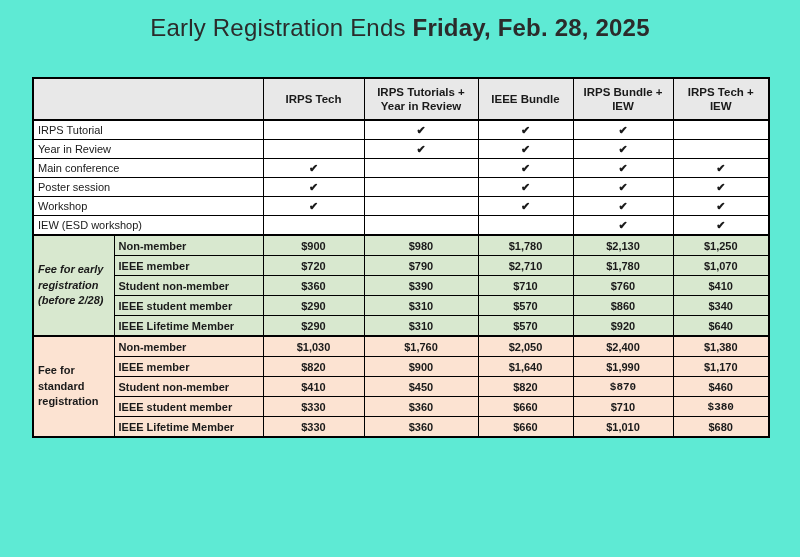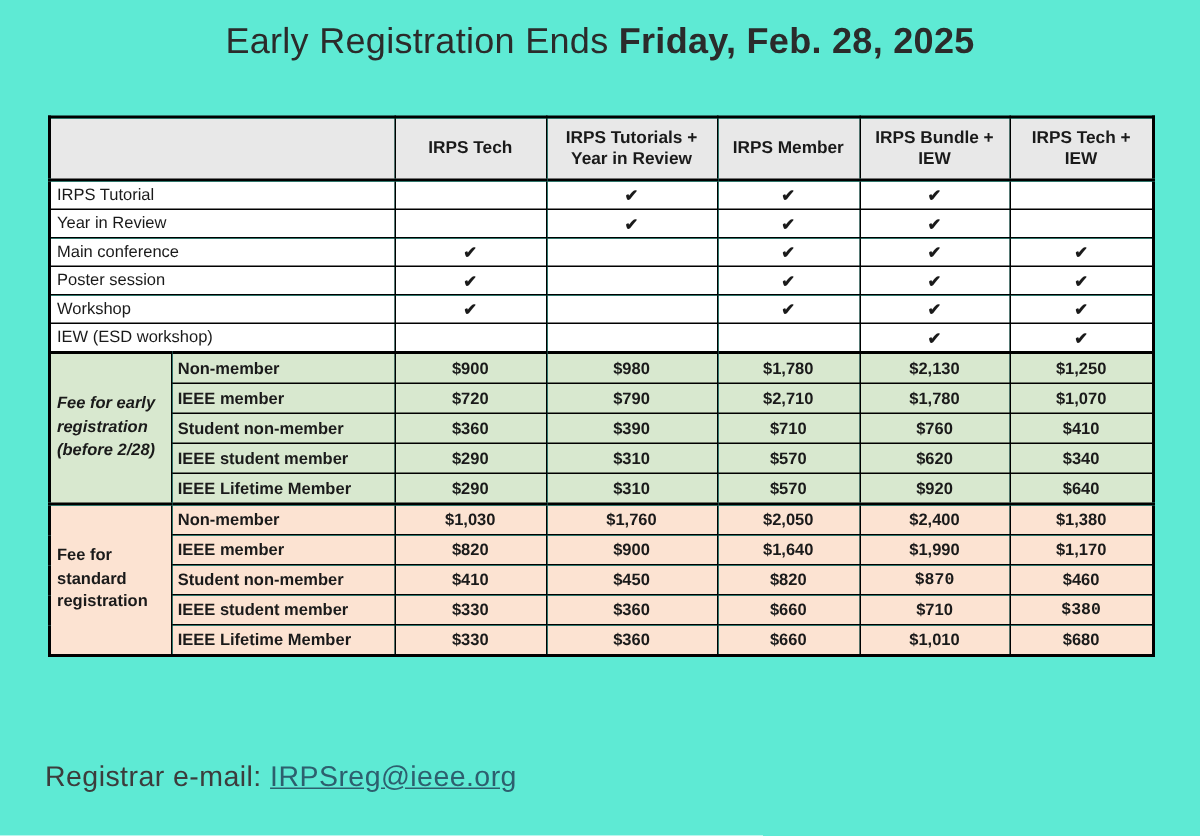--- a/index.html
+++ b/index.html
@@ -133,21 +133,21 @@
           <col class="c-tut">
           <col class="c-bun">
           <col class="c-buniew">
           <col class="c-techiew">
       </colgroup>
       <tbody id="tbl-body">
         <tr class="head-row">
           <th colspan="2"></th>
           <th>IRPS Tech</th>
           <th>IRPS Tutorials + Year in Review</th>
-          <th>IRPS Member</th>
+          <th>IEEE Bundle</th>
           <th>IRPS Bundle + IEW</th>
           <th>IRPS Tech + IEW</th>
         </tr>
       <tr class="feature-row">
             <td class="feature-label" colspan="2">IRPS Tutorial</td>
             <td class="chk"></td>
             <td class="chk">✔</td>
             <td class="chk">✔</td>
             <td class="chk">✔</td>
             <td class="chk"></td>
@@ -217,21 +217,21 @@
             <td class="price-cell" style="background: rgb(216, 232, 207);">$390</td>
             <td class="price-cell" style="background: rgb(216, 232, 207);">$710</td>
             <td class="price-cell" style="background: rgb(216, 232, 207);">$760</td>
             <td class="price-cell" style="background: rgb(216, 232, 207);">$410</td>
           </tr>
           <tr class="fee-row">
             <td class="cat-cell" style="background: rgb(216, 232, 207);">IEEE student member</td>
             <td class="price-cell" style="background: rgb(216, 232, 207);">$290</td>
             <td class="price-cell" style="background: rgb(216, 232, 207);">$310</td>
             <td class="price-cell" style="background: rgb(216, 232, 207);">$570</td>
-            <td class="price-cell" style="background: rgb(216, 232, 207);">$620</td>
+            <td class="price-cell" style="background: rgb(216, 232, 207);">$860</td>
             <td class="price-cell" style="background: rgb(216, 232, 207);">$340</td>
           </tr>
           <tr class="fee-row">
             <td class="cat-cell" style="background: rgb(216, 232, 207);">IEEE Lifetime Member</td>
             <td class="price-cell" style="background: rgb(216, 232, 207);">$290</td>
             <td class="price-cell" style="background: rgb(216, 232, 207);">$310</td>
             <td class="price-cell" style="background: rgb(216, 232, 207);">$570</td>
             <td class="price-cell" style="background: rgb(216, 232, 207);">$920</td>
             <td class="price-cell" style="background: rgb(216, 232, 207);">$640</td>
           </tr>
@@ -275,17 +275,14 @@
             <td class="price-cell" style="background: rgb(252, 227, 210);">$330</td>
             <td class="price-cell" style="background: rgb(252, 227, 210);">$360</td>
             <td class="price-cell" style="background: rgb(252, 227, 210);">$660</td>
             <td class="price-cell" style="background: rgb(252, 227, 210);">$1,010</td>
             <td class="price-cell" style="background: rgb(252, 227, 210);">$680</td>
           </tr>
         </tbody>
     </table>
   </div>
 
-  <div class="footer">
-    <span>Registrar e-mail: </span><a>IRPSreg@ieee.org</a>
-  </div>
 
 </div>
 
 </body></html>

